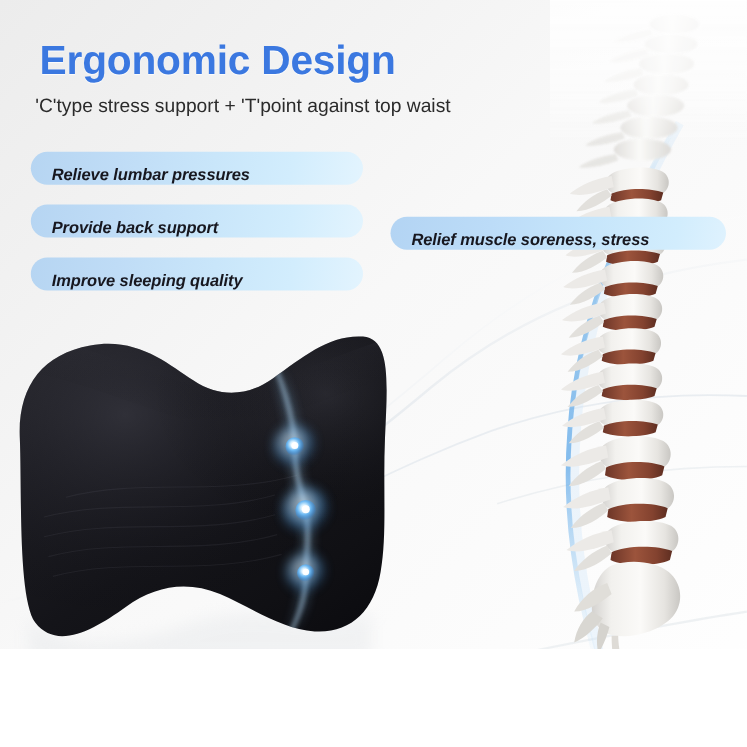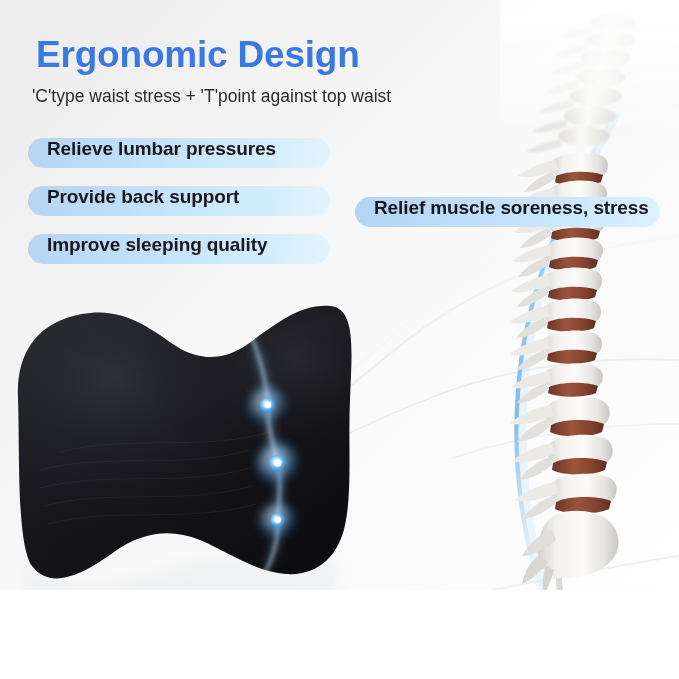--- a/index.html
+++ b/index.html
@@ -50,29 +50,30 @@
     color: #2b2b2b;
     white-space: nowrap;
   }
 
   
   .pill {
     position: absolute;
     height: 30px;
     border-radius: 15px;
     display: flex;
-    align-items: flex-start;
+    align-items: flex-end;
     box-sizing: border-box;
     padding-left: 19px;
     padding-right: 14px;
-    font-size: 19px;
+    font-size: 15px;
     font-weight: bold;
     color: #17171f;
     white-space: nowrap;
     letter-spacing: -0.1px;
+    font-style: italic;
   }
   .pill-left {
     left: 28px;
     width: 302px;
     background: linear-gradient(100deg, #b6d5f2 0%, #bfdcf6 26%, #c9e6fa 55%, #d2edfd 78%, #e3f4fe 100%);
   }
   .pill-right {
     left: 355px;
     width: 305px;
     background: linear-gradient(100deg, #b3d4f3 0%, #bcdcf8 30%, #c7e6fb 60%, #d2edfd 85%, #dff2fe 100%);
@@ -405,21 +406,21 @@
           <circle cx="278" cy="521" r="18" fill="url(#gNode)" opacity="0.55" filter="url(#fGlow)"></circle>
           <circle cx="278" cy="521" r="8" fill="url(#gNode)"></circle>
           <circle cx="278" cy="520" r="3" fill="#ffffff" opacity="0.95"></circle>
         </g>
       </g>
     </g>
   </svg>
 
   <div class="heading">Ergonomic Design</div>
 
-  <div class="subheading">'C'type waist stress + 'T'point against top waist</div>
+  <div class="subheading">'C'type stress support + 'T'point against top waist</div>
 
   <div class="pill pill-left pill-l1">
     <span>Relieve lumbar pressures</span>
   </div>
   <div class="pill pill-left pill-l3">
     <span>Improve sleeping quality</span>
   </div>
   <div class="pill pill-left pill-l2">
     <span>Provide back support</span>
   </div>

